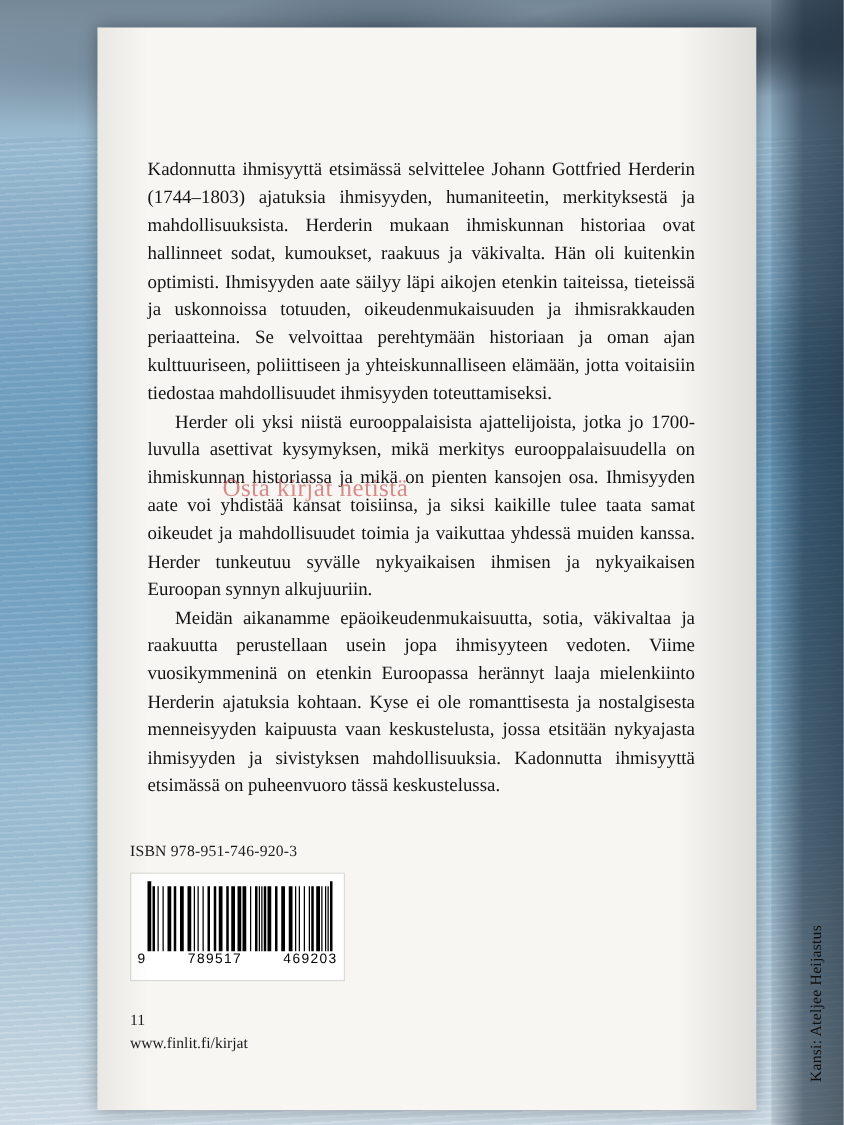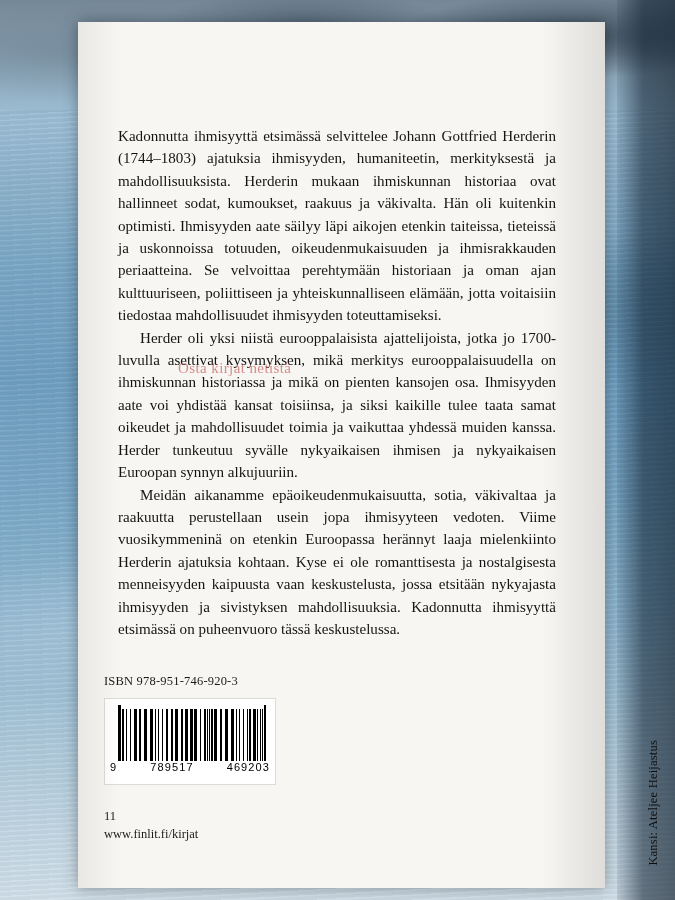--- a/index.html
+++ b/index.html
@@ -101,23 +101,23 @@
     text-justify: inter-word;
     hyphens: manual;
   }
   .blurb p { margin: 0; }
   .blurb p + p { text-indent: 22px; }
 
   
   .watermark {
     position: absolute;
     left: 178px;
-    top: 360px;
+    top: 380px;
     font-family: "Liberation Serif", serif;
-    font-size: 15px;
+    font-size: 20px;
     color: rgba(196, 74, 74, .62);
     letter-spacing: .4px;
     z-index: 6;
     white-space: nowrap;
   }
 
   
   .isbn-text {
     position: absolute;
     left: 26px;

